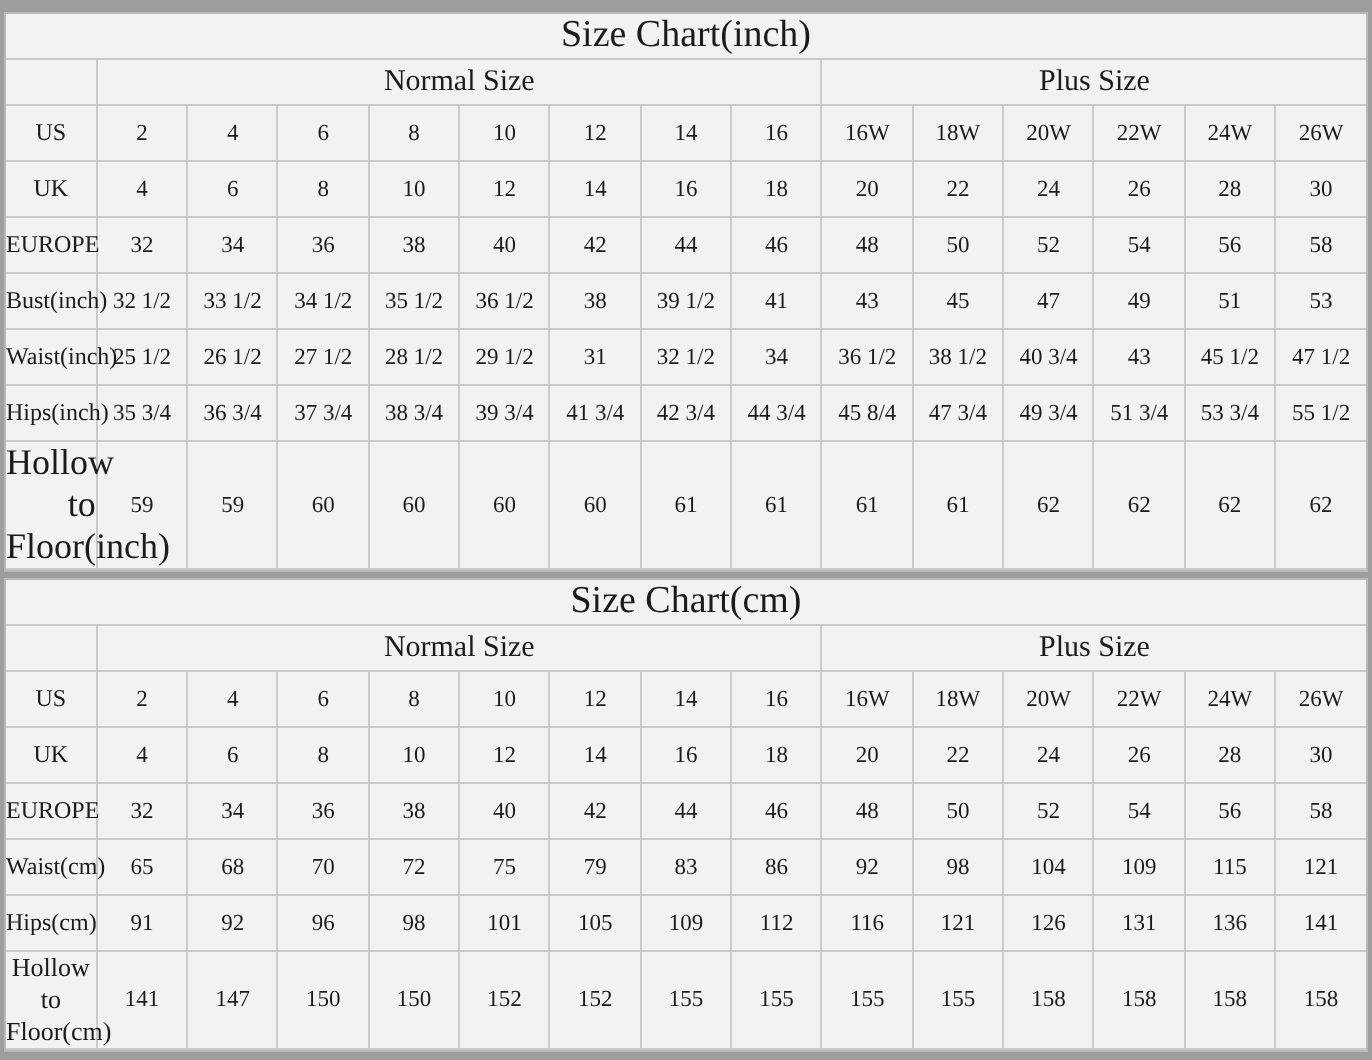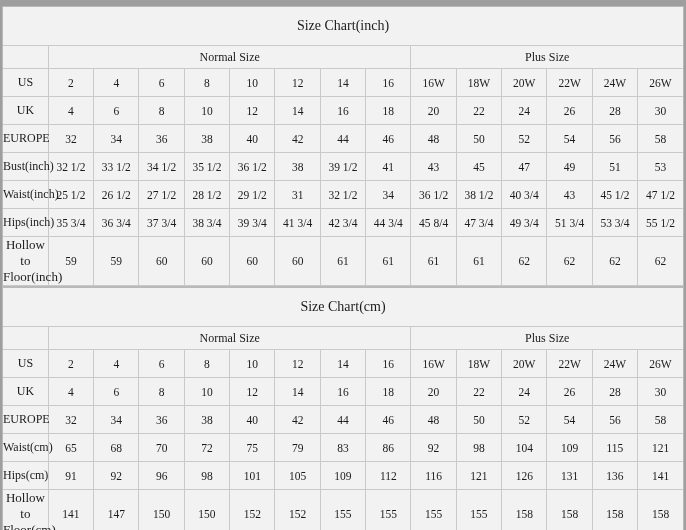--- a/index.html
+++ b/index.html
@@ -36,29 +36,29 @@
     table-layout: fixed;
   }
   td {
     border: 1px solid #c9c9c9;
     text-align: center;
     color: #1b1b1b;
     background: #f2f2f2;
     padding: 0;
   }
   .title-cell {
-    font-size: 14px;
-    height: 38px;
+    font-size: 19px;
+    height: 22px;
     border-top: none;
     border-left: none;
     border-right: none;
     margin-top: 21px;
   }
   .group-cell {
-    font-size: 12px;
+    font-size: 15px;
     height: 22px;
   }
   .rowlabel {
     font-size: 12px;
     height: 27px;
     width: 143px;
   }
   .val {
     font-size: 11.5px;
     height: 27px;
@@ -182,21 +182,21 @@
           <td class="val">42 3/4</td>
           <td class="val">44 3/4</td>
           <td class="val">45 8/4</td>
           <td class="val">47 3/4</td>
           <td class="val">49 3/4</td>
           <td class="val">51 3/4</td>
           <td class="val">53 3/4</td>
           <td class="val noright">55 1/2</td>
         </tr>
         <tr>
-          <td class="rowlabel noleft" style="font-size:13px;">Hollow to Floor(inch)</td>
+          <td class="rowlabel noleft" style="font-size:18px;text-align:right;">Hollow to Floor(inch)</td>
           <td class="val">59</td>
           <td class="val">59</td>
           <td class="val">60</td>
           <td class="val">60</td>
           <td class="val">60</td>
           <td class="val">60</td>
           <td class="val">61</td>
           <td class="val">61</td>
           <td class="val">61</td>
           <td class="val">61</td>

